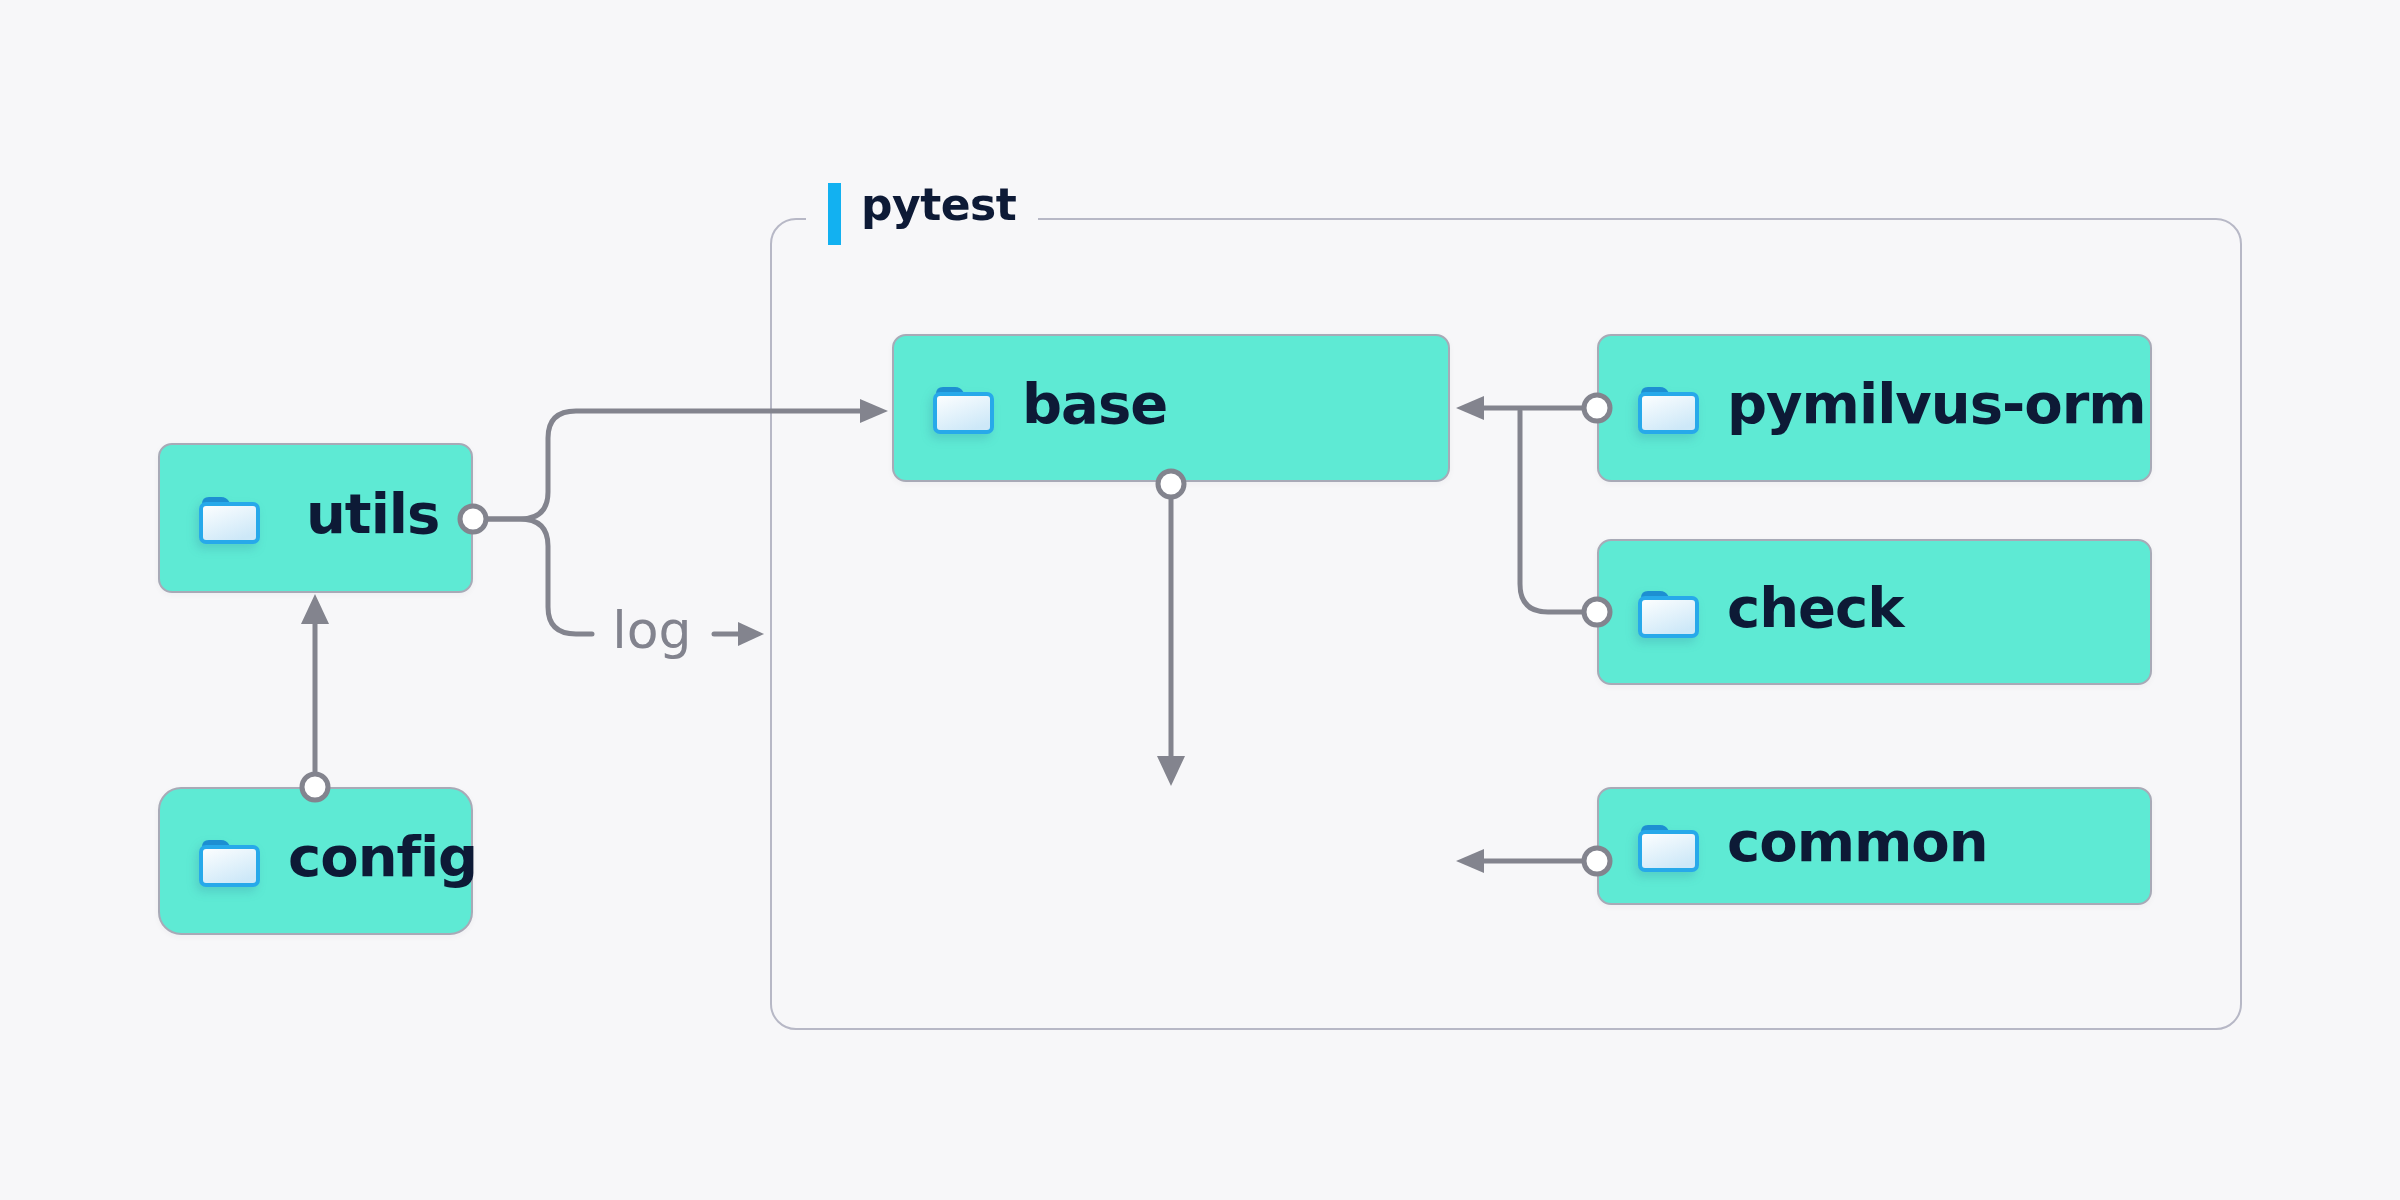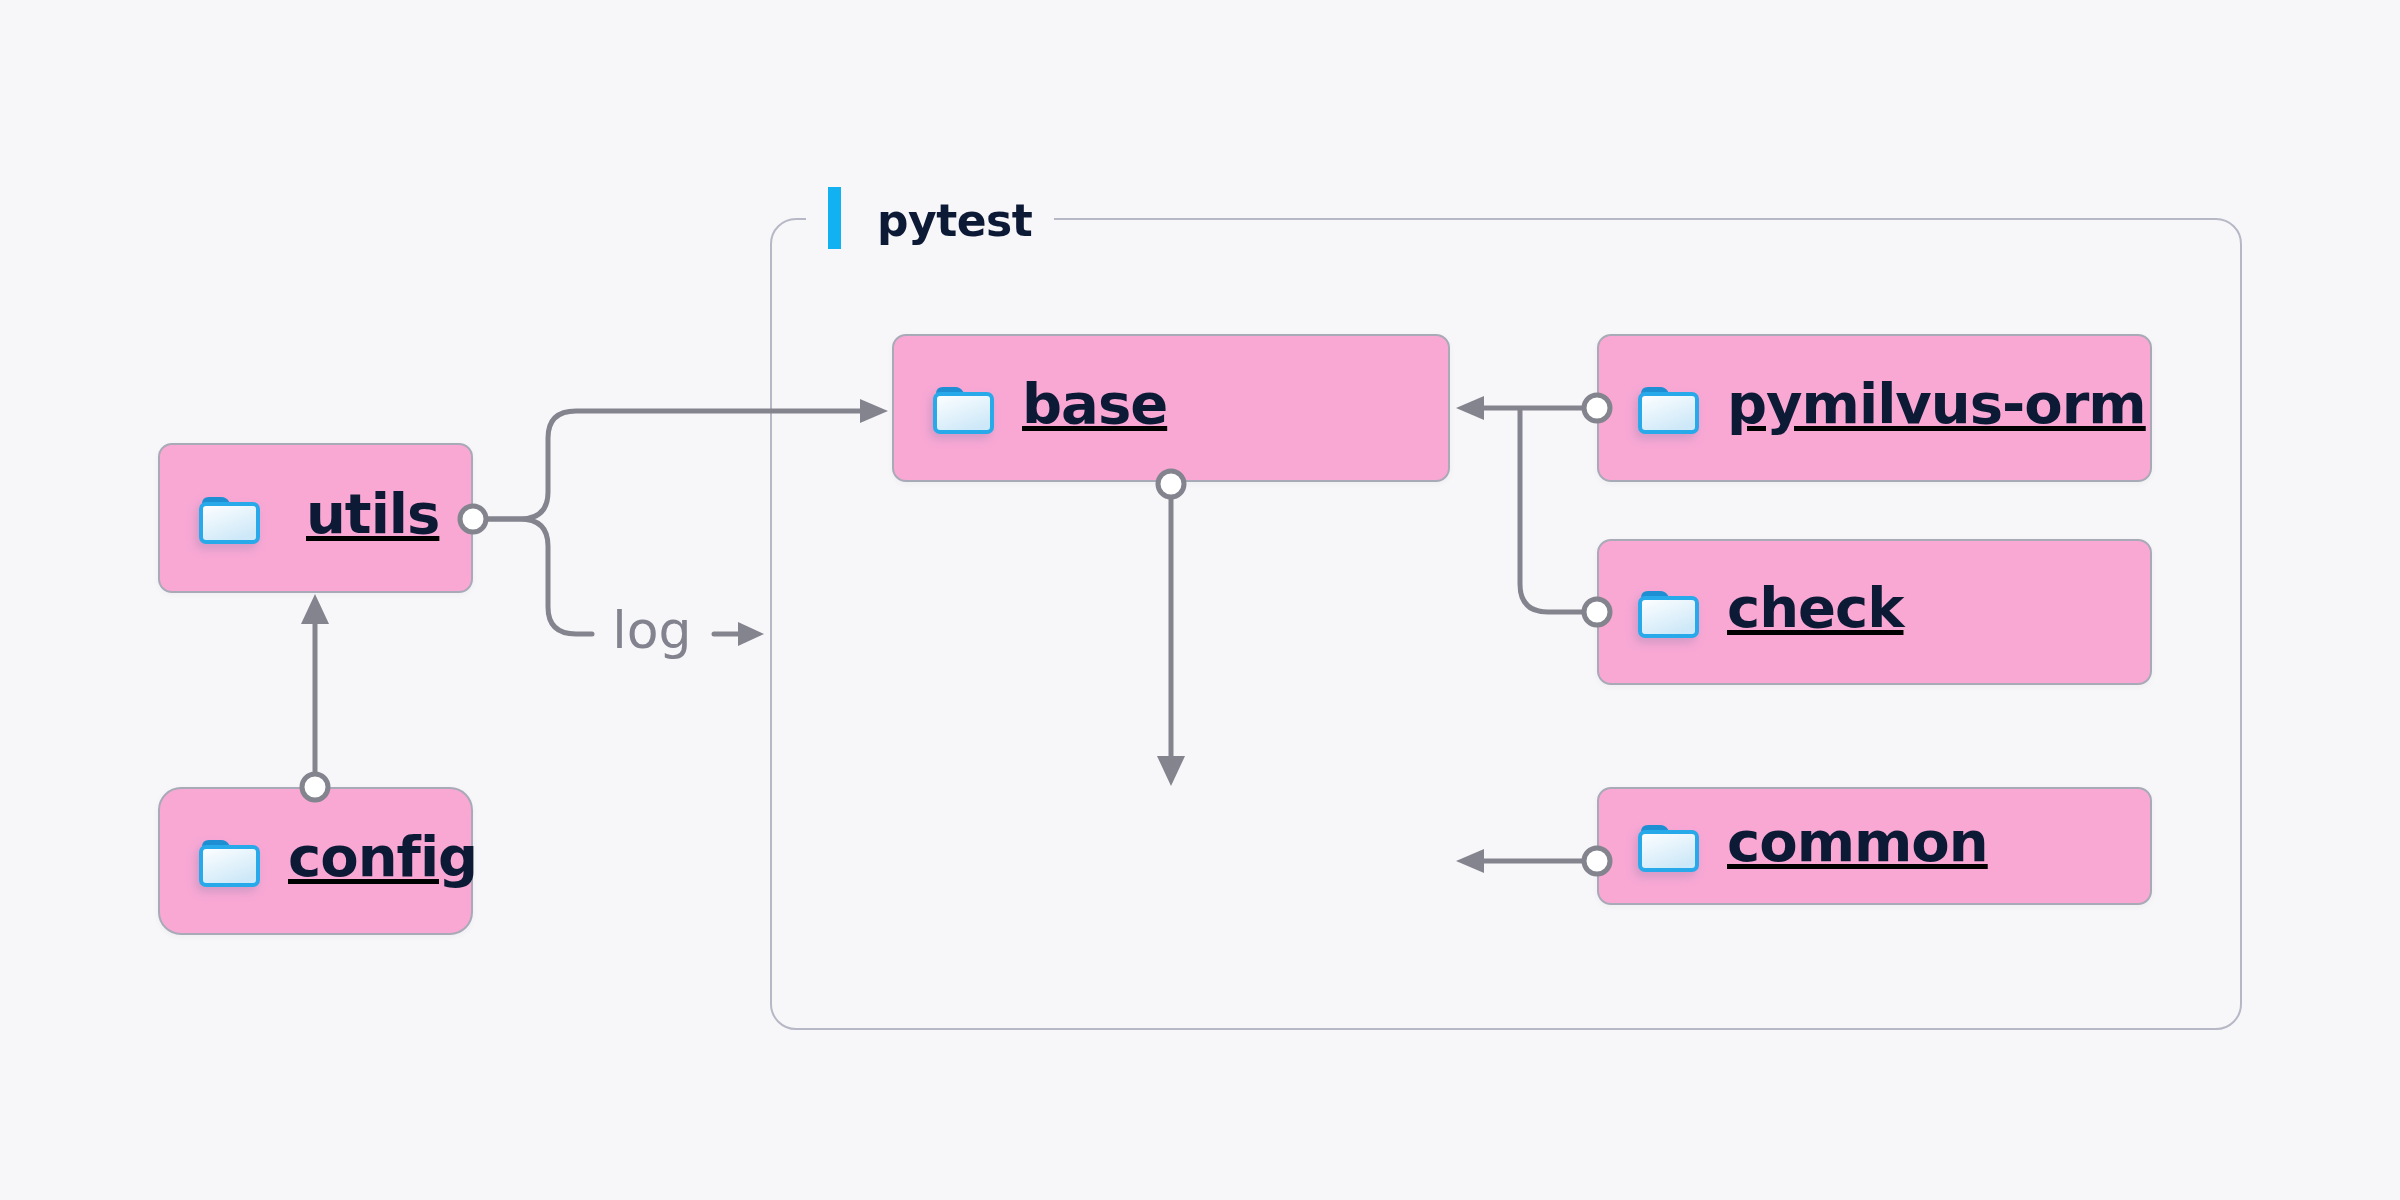--- a/index.html
+++ b/index.html
@@ -31,22 +31,22 @@
     border-radius: 26px;
     background: transparent;
     box-sizing: border-box;
   }
   .group-label {
     position: absolute;
     left: 806px;
     top: 183px;
     height: 66px;
     display: flex;
-    align-items: flex-end;
-    gap: 36px;
+    align-items: flex-start;
+    gap: 20px;
     padding: 0 22px;
     background: #f7f7f9;
     z-index: 3;
   }
   .group-label .accent-bar {
     width: 13px;
     height: 62px;
     background: #12b1f1;
   }
   .group-label .group-title {
@@ -54,31 +54,30 @@
     font-weight: 700;
     color: #0d1a36;
     letter-spacing: -0.5px;
     line-height: 1;
     padding-bottom: 6px;
   }
 
   
   .node {
     position: absolute;
-    background: #f9a8d4;
+    background: #5eead4;
     border: 2px solid #a8aab7;
     border-radius: 14px;
     box-sizing: border-box;
     display: flex;
     align-items: center;
     padding-left: 36px;
     gap: 26px;
     box-shadow: 0 2px 6px rgba(16,24,52,0.04);
     z-index: 2;
-    text-decoration: underline;
   }
   .node .label {
     font-size: 56px;
     font-weight: 700;
     color: #0d1a36;
     letter-spacing: -1px;
     line-height: 1;
     padding-bottom: 8px;
     white-space: nowrap;
   }

